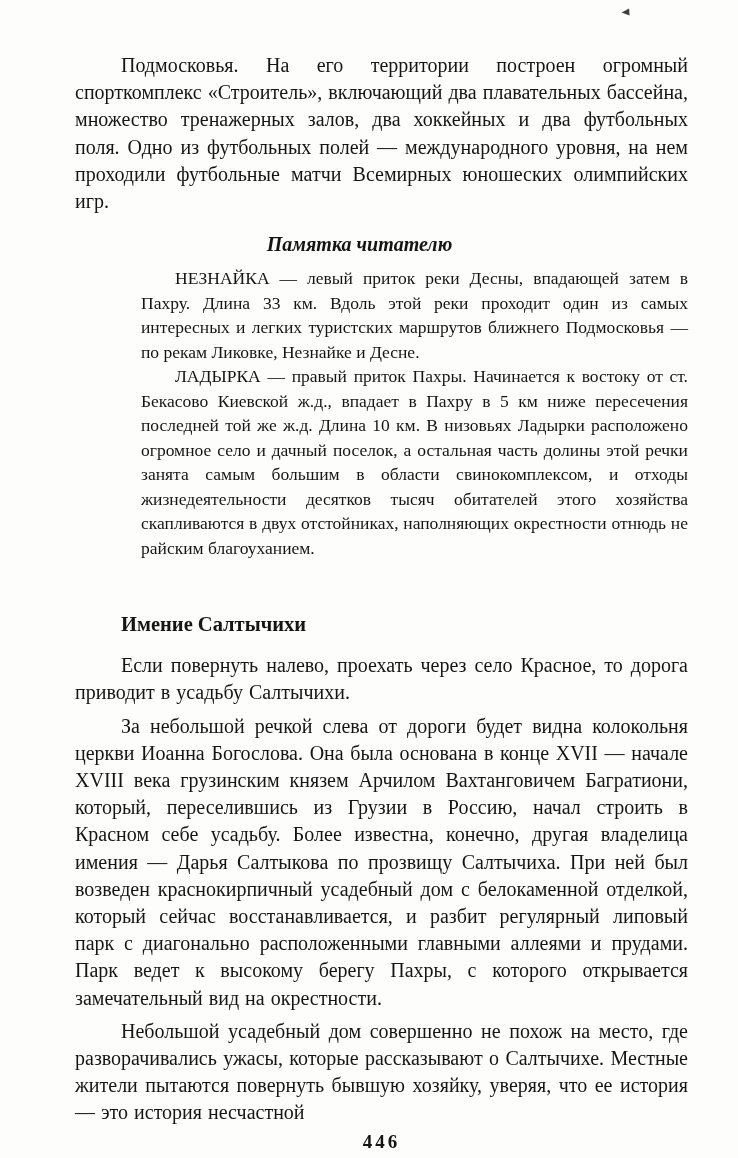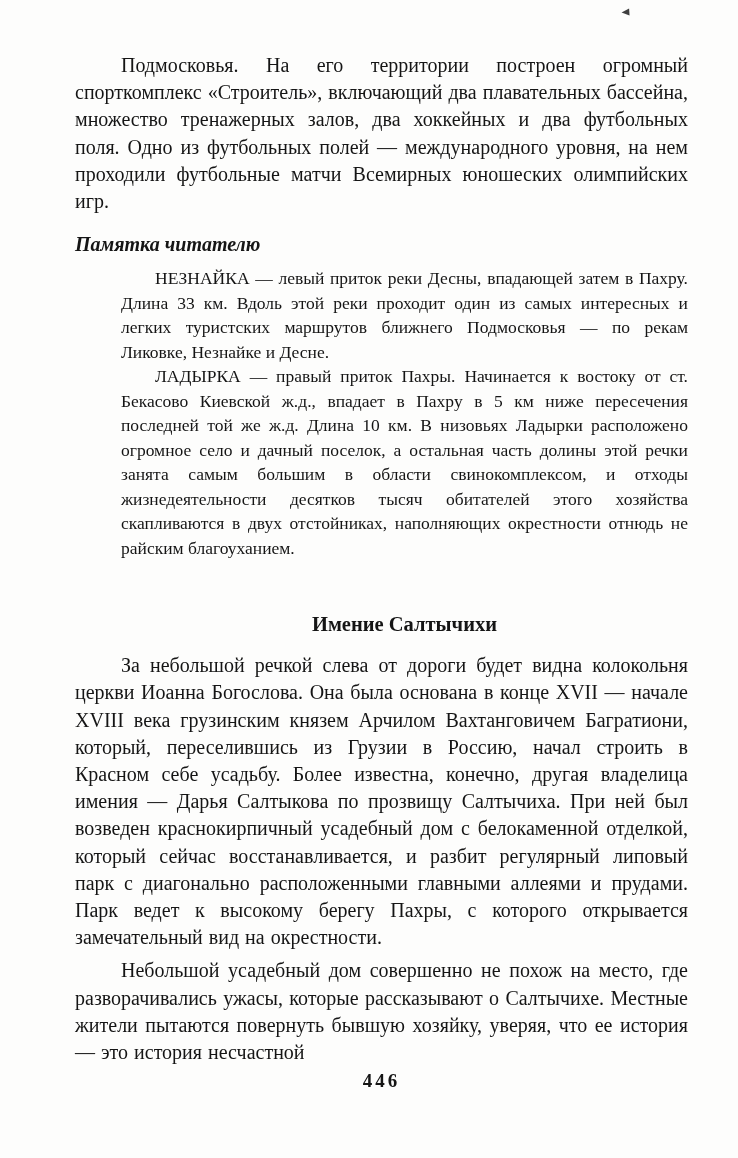--- a/index.html
+++ b/index.html
@@ -33,41 +33,40 @@
   .body-text {
     font-size: 20px;
     line-height: 27.2px;
     text-align: justify;
     text-indent: 46px;
     word-spacing: 1px;
     margin-top: 6px;
   }
   .memo-heading {
     margin: 16px 44px 8px 0;
-    text-align: left;
+    text-align: center;
     font-size: 20px;
     line-height: 27px;
     font-weight: bold;
     font-style: italic;
   }
   .memo {
-    margin-left: 46px;
+    margin-left: 66px;
     font-size: 17.5px;
     line-height: 24.5px;
     text-align: justify;
   }
   .memo p {
     text-indent: 34px;
   }
   .section-heading {
     margin: 50px 0 14px 46px;
     font-size: 20.5px;
     line-height: 28px;
     font-weight: bold;
-    text-align: center;
   }
   .page-number {
     margin-top: 4px;
     text-align: center;
     font-size: 19px;
     font-weight: 600;
     letter-spacing: 3px;
   }
 </style>
 </head>
@@ -82,19 +81,20 @@
   <h3 class="memo-heading">Памятка читателю</h3>
 
   <div class="memo">
     <p>НЕЗНАЙКА — левый приток реки Десны, впадающей затем в Пахру. Длина 33 км. Вдоль этой реки проходит один из самых интересных и легких туристских маршрутов ближнего Подмосковья — по рекам Ликовке, Незнайке и Десне.</p>
     <p>ЛАДЫРКА — правый приток Пахры. Начинается к востоку от ст. Бекасово Киевской ж.д., впадает в Пахру в 5 км ниже пересечения последней той же ж.д. Длина 10 км. В низовьях Ладырки расположено огромное село и дачный поселок, а остальная часть долины этой речки занята самым большим в области свинокомплексом, и отходы жизнедеятельности десятков тысяч обитателей этого хозяйства скапливаются в двух отстойниках, наполняющих окрестности отнюдь не райским благоуханием.</p>
   </div>
 
   <h2 class="section-heading">Имение Салтычихи</h2>
 
   <div>
+    <p class="body-text">Если повернуть налево, проехать через село Красное, то дорога приводит в усадьбу Салтычихи.</p>
     <p class="body-text">За небольшой речкой слева от дороги будет видна колокольня церкви Иоанна Богослова. Она была основана в конце XVII — начале XVIII века грузинским князем Арчилом Вахтанговичем Багратиони, который, переселившись из Грузии в Россию, начал строить в Красном себе усадьбу. Более известна, конечно, другая владелица имения — Дарья Салтыкова по прозвищу Салтычиха. При ней был возведен краснокирпичный усадебный дом с белокаменной отделкой, который сейчас восстанавливается, и разбит регулярный липовый парк с диагонально расположенными главными аллеями и прудами. Парк ведет к высокому берегу Пахры, с которого открывается замечательный вид на окрестности.</p>
     <p class="body-text">Небольшой усадебный дом совершенно не похож на место, где разворачивались ужасы, которые рассказывают о Салтычихе. Местные жители пытаются повернуть бывшую хозяйку, уверяя, что ее история — это история несчастной</p>
   </div>
 
   <div class="page-number">446</div>
 
 </div>
 
 </body></html>

